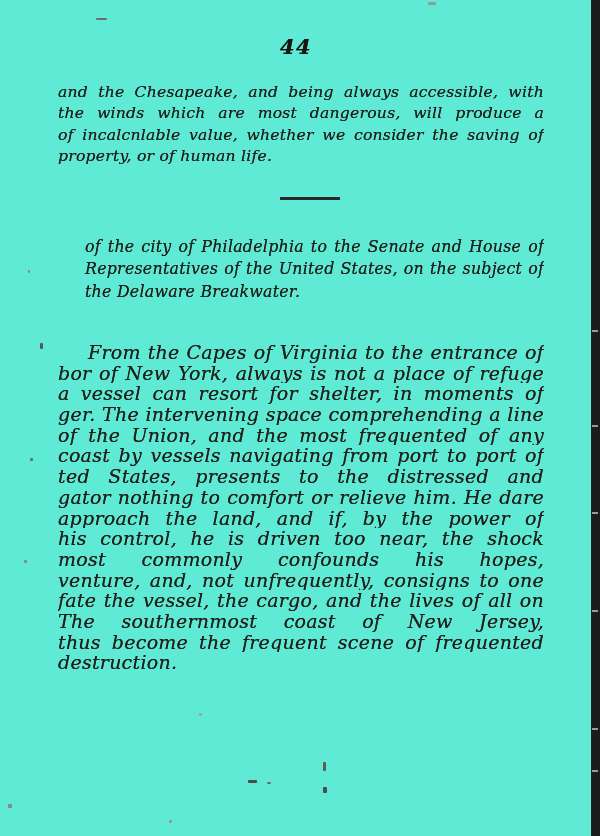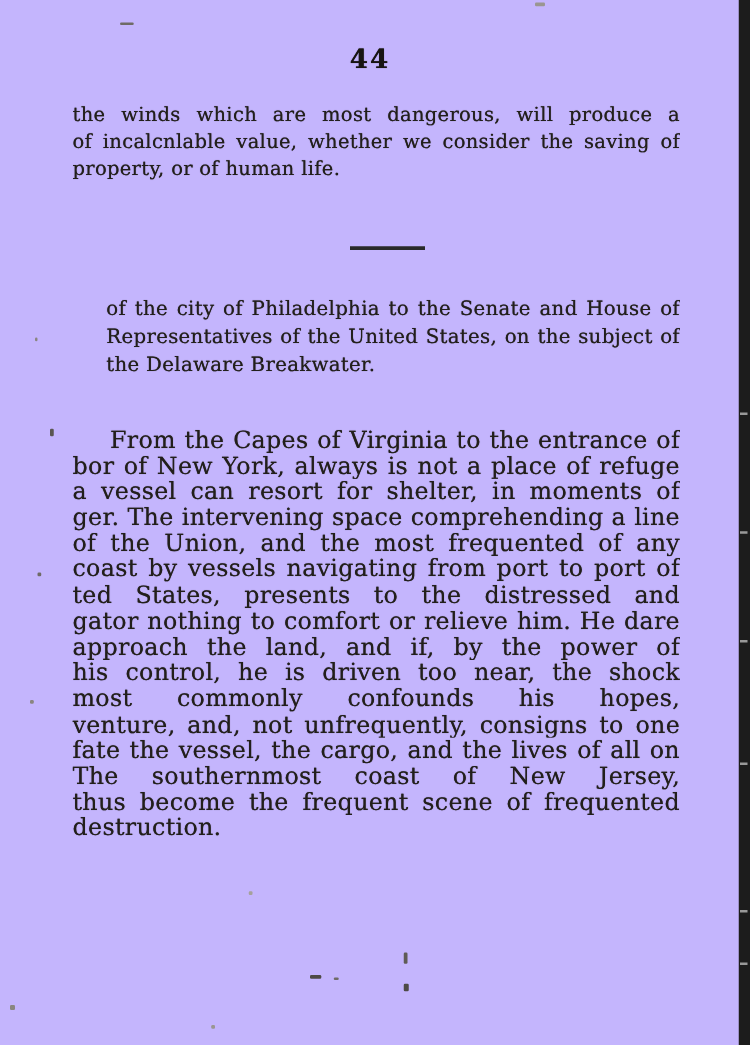--- a/index.html
+++ b/index.html
@@ -9,21 +9,22 @@
     height: 836px;
     overflow: hidden;
     background: #ffffff;
     font-family: "DejaVu Serif", serif;
   }
   .page {
     position: absolute;
     inset: 0;
     width: 600px;
     height: 836px;
-    background: #c4b5fd;
+    background: #5eead4;
+    font-style: italic;
   }
   
   .scan-bar {
     position: absolute;
     top: 0;
     right: 0;
     width: 9px;
     height: 836px;
     background: #1c1c1c;
   }
@@ -89,20 +90,21 @@
   }
 </style>
 </head>
 <body>
 
 <div class="page">
 
   <div class="pagenum">44</div>
 
   <div class="textcol p1">
+    <span class="line">and the Chesapeake, and being always accessible, with</span>
     <span class="line">the winds which are most dangerous, will produce a whether</span>
     <span class="line">of incalcnlable value, whether we consider the saving of</span>
     <span class="line last">property, or of human life.</span>
   </div>
 
   <div class="rule"></div>
 
   <div class="textcol hd">
     <span class="line cont">of the city of Philadelphia to the Senate and House of</span>
     <span class="line cont">Representatives of the United States, on the subject of</span>

